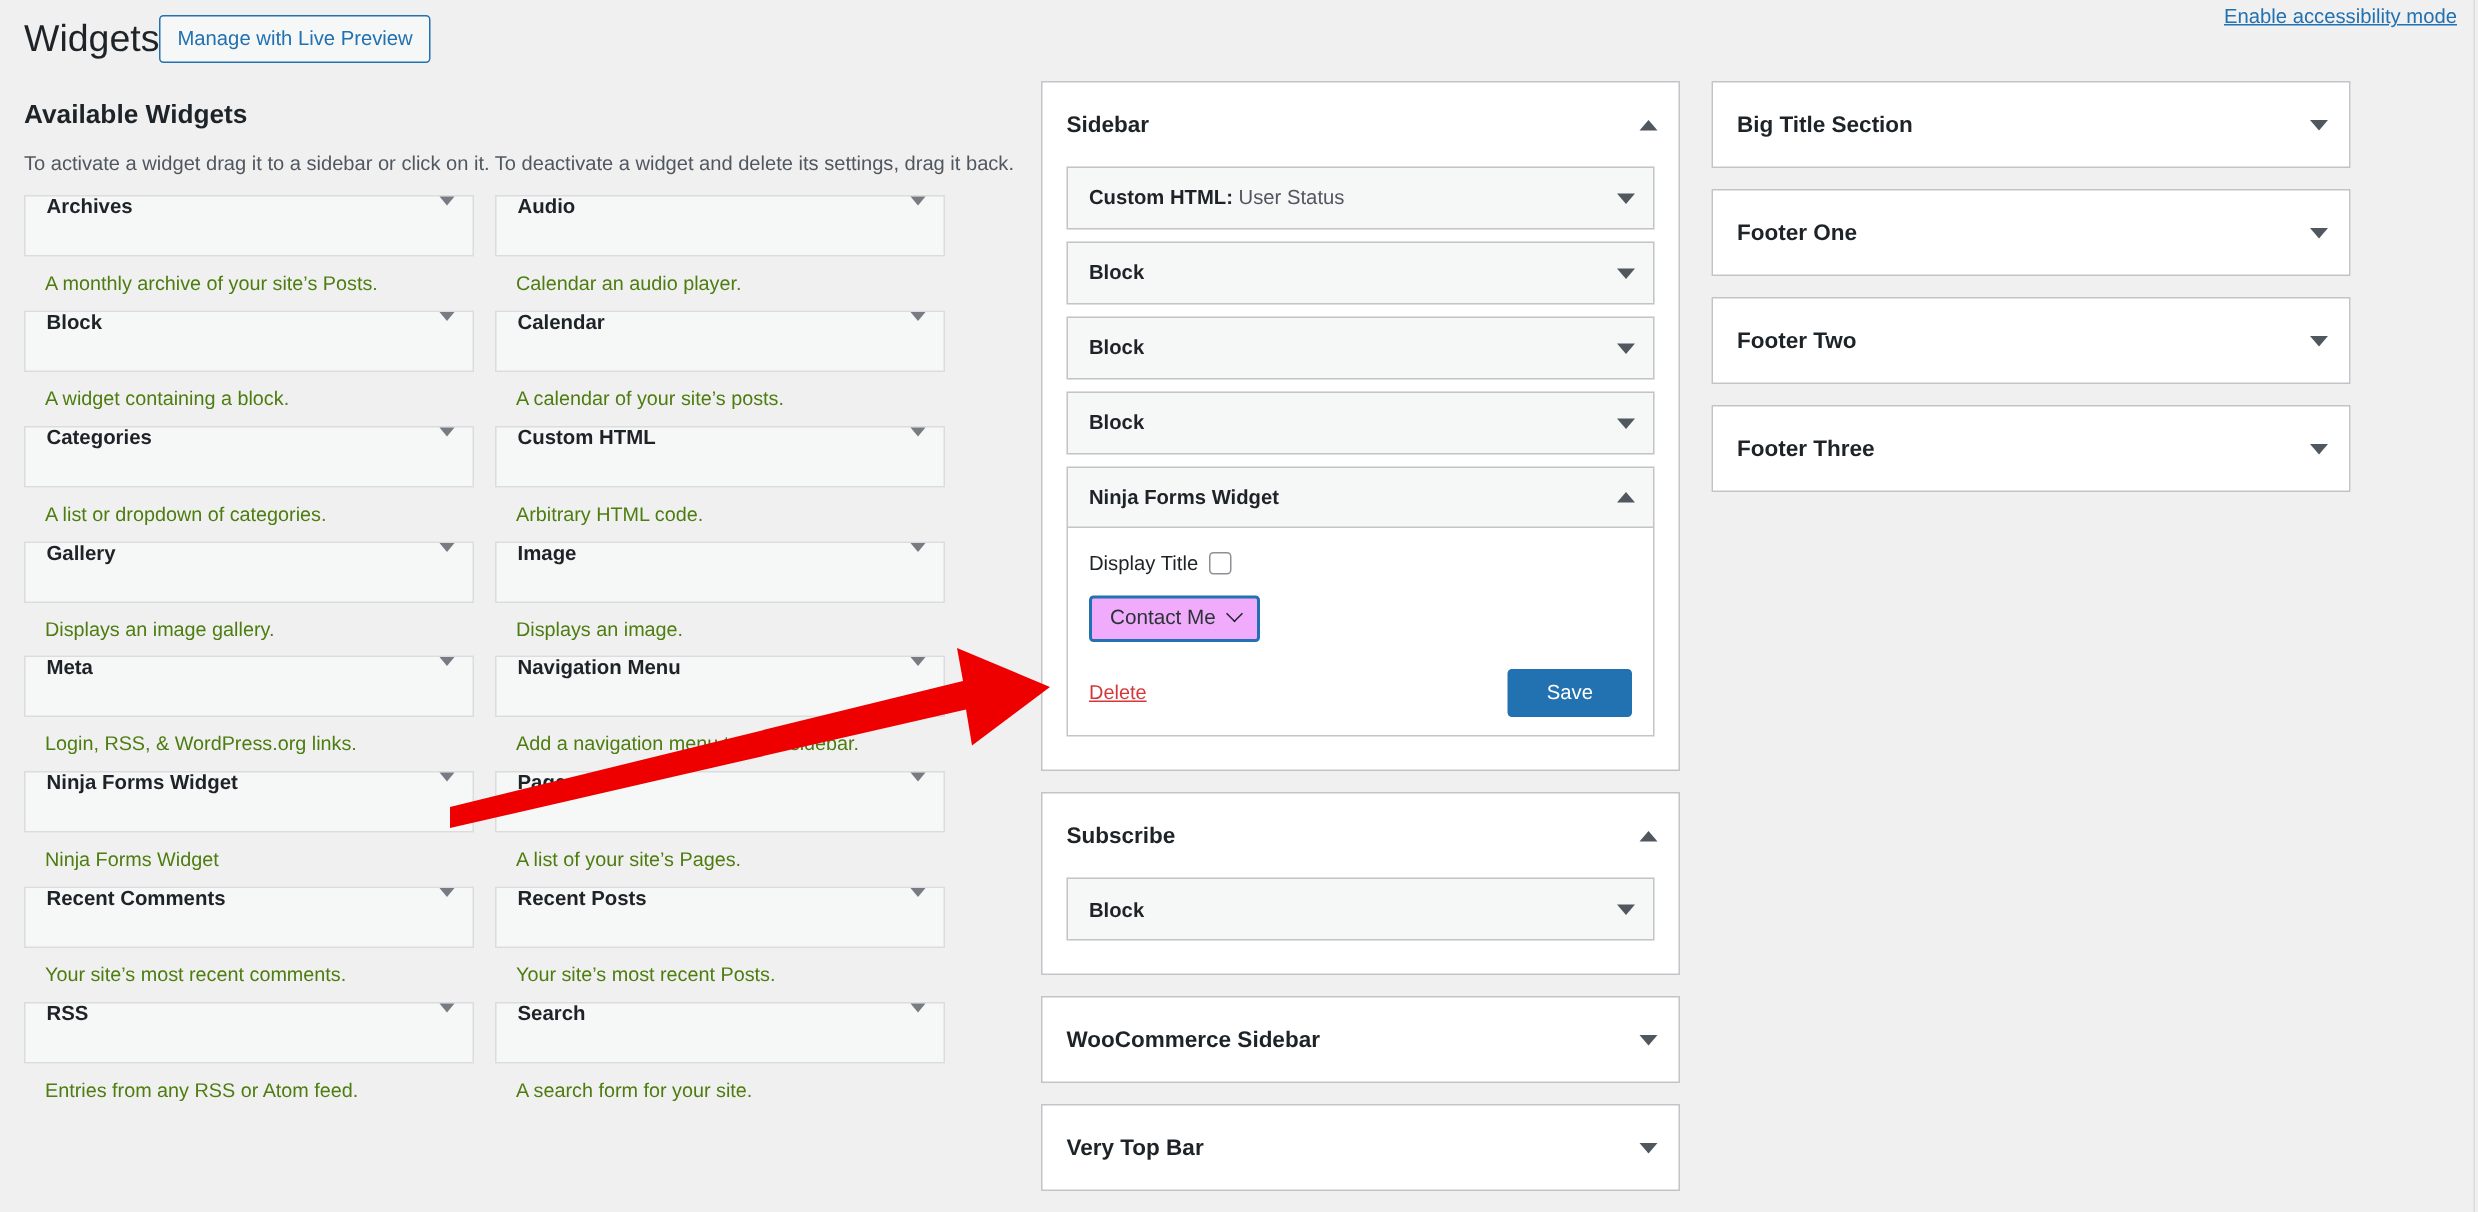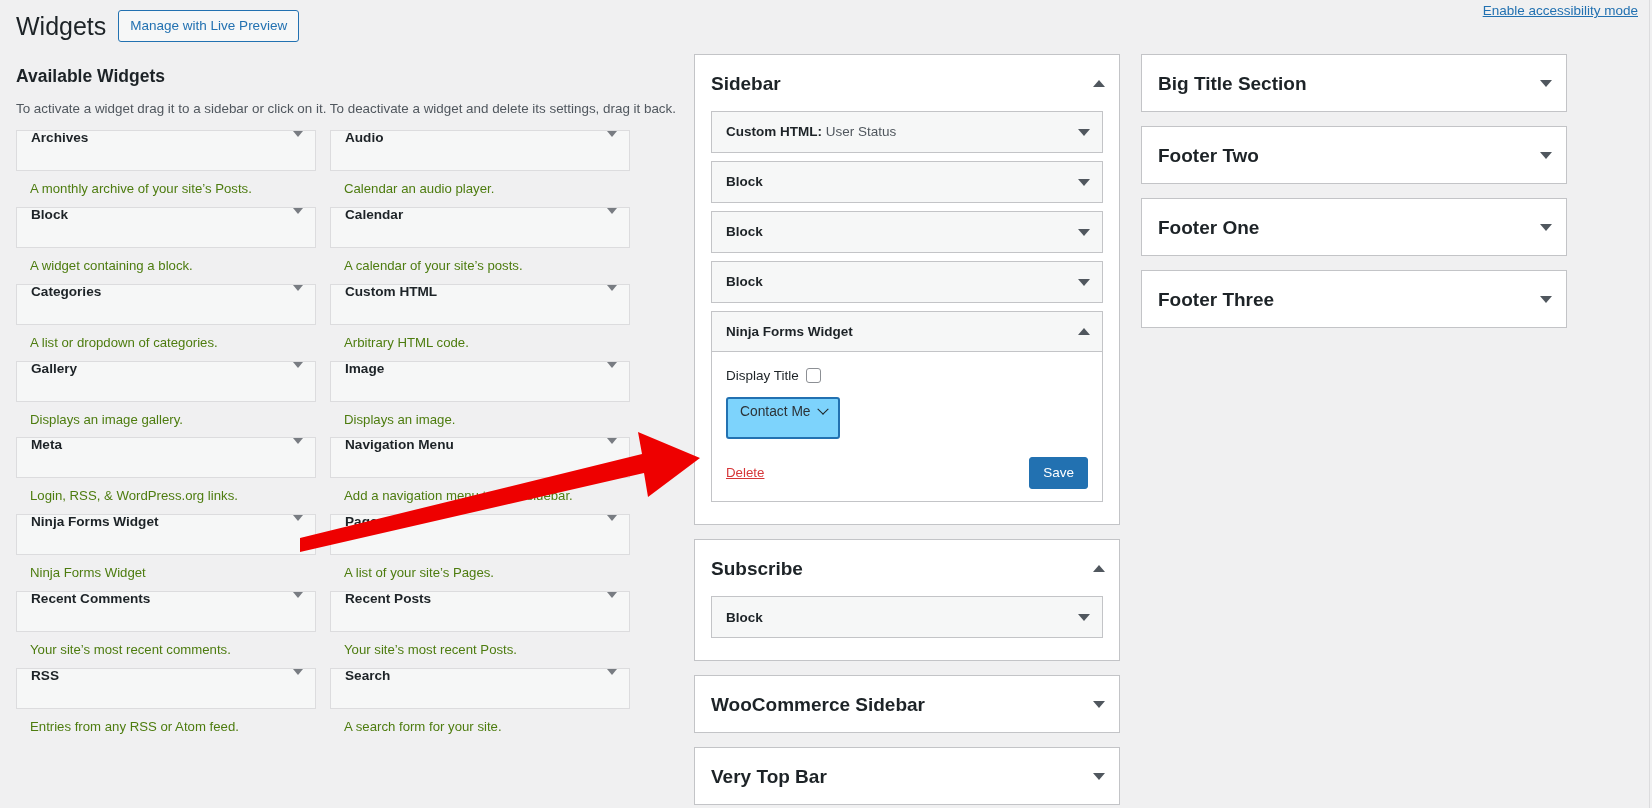--- a/index.html
+++ b/index.html
@@ -26,21 +26,21 @@
     cursor: pointer; line-height: 1;
   }
   .right-gutter {
     position: absolute; top: 0; right: 0; width: 3px; height: 808px;
     background: #f0f0f1; border-left: 1px solid #dcdcde;
   }
 
   
   .title-row {
     position: absolute; left: 16px; top: 10px;
-    display: flex; align-items: center; gap: 12px;
+    display: flex; align-items: center; 
   }
   .page-title {
     font-size: 25px; font-weight: 400; color: #1d2327;
     line-height: 1.3; margin: 0;
   }
   .live-preview-btn {
     font-size: 13.5px; color: #2271b1;
     background: #f6f7f7; border: 1px solid #2271b1; border-radius: 3px;
     padding: 5px 11px; line-height: 1.5; cursor: pointer;
     font-family: inherit;
@@ -103,21 +103,21 @@
     margin-bottom: 14px;
   }
   .sb-head {
     display: flex; align-items: center;
     padding: 0 14px 0 16px;
     height: 56px;
     cursor: pointer;
   }
   .sb-head .sb-name {
     flex: 1 1 auto;
-    font-size: 19px; font-weight: 700; color: #1d2327;
+    font-size: 15px; font-weight: 700; color: #1d2327;
     line-height: 1;
   }
   .sb-caret {
     width: 0; height: 0;
     border-left: 6px solid transparent;
     border-right: 6px solid transparent;
     border-top: 7px solid #50575e;
     flex: 0 0 auto;
   }
   .sb-caret.up {
@@ -158,22 +158,22 @@
   .field-label { font-size: 13.5px; color: #1d2327; line-height: 1; }
   .chk {
     width: 15px; height: 15px;
     border: 1px solid #8c8f94; border-radius: 3px;
     background: #fff; cursor: pointer; flex: 0 0 auto;
   }
 
   .sel-wrap {
     display: inline-flex; align-items: center; gap: 8px;
     border: 2px solid #2271b1; border-radius: 3px;
-    background: #7dd3fc;
-    padding: 5px 11px 16px 12px;
+    background: #f0abfc;
+    padding: 5px 11px 5px 12px;
     cursor: pointer;
     margin-bottom: 18px;
   }
   .sel-text { font-size: 13.8px; color: #2c3338; line-height: 1.2; }
   .sel-chev {
     width: 8px; height: 8px;
     border-right: 1.6px solid #1d2327;
     border-bottom: 1.6px solid #1d2327;
     transform: rotate(45deg) translate(-2px,-2px);
     flex: 0 0 auto;
@@ -182,21 +182,21 @@
   .iw-actions {
     display: flex; align-items: center; justify-content: space-between;
   }
   .delete-link {
     font-size: 13.3px; color: #d63638; text-decoration: underline;
     cursor: pointer;
   }
   .save-btn {
     background: #2271b1; color: #fff; border: 1px solid #2271b1;
     border-radius: 3px; font-size: 13.5px; font-family: inherit;
-    padding: 6px 13px; cursor: pointer; line-height: 1.4;
+    padding: 6px 25px; cursor: pointer; line-height: 1.4;
   }
 
   
   .annot {
     position: absolute; left: 0; top: 0;
     width: 1652px; height: 808px;
     pointer-events: none;
   }
 </style>
 </head>
@@ -383,27 +383,27 @@
 
   <div class="sb-col-right" id="sb-right">
       <div class="sb-panel">
         <div class="sb-head">
           <span class="sb-name">Big Title Section</span>
           <span class="sb-caret"></span>
         </div>
       </div>
       <div class="sb-panel">
         <div class="sb-head">
+          <span class="sb-name">Footer One</span>
+          <span class="sb-caret"></span>
+        </div>
+      </div>
+      <div class="sb-panel">
+        <div class="sb-head">
           <span class="sb-name">Footer Two</span>
-          <span class="sb-caret"></span>
-        </div>
-      </div>
-      <div class="sb-panel">
-        <div class="sb-head">
-          <span class="sb-name">Footer One</span>
           <span class="sb-caret"></span>
         </div>
       </div>
       <div class="sb-panel">
         <div class="sb-head">
           <span class="sb-name">Footer Three</span>
           <span class="sb-caret"></span>
         </div>
       </div>
     </div>

